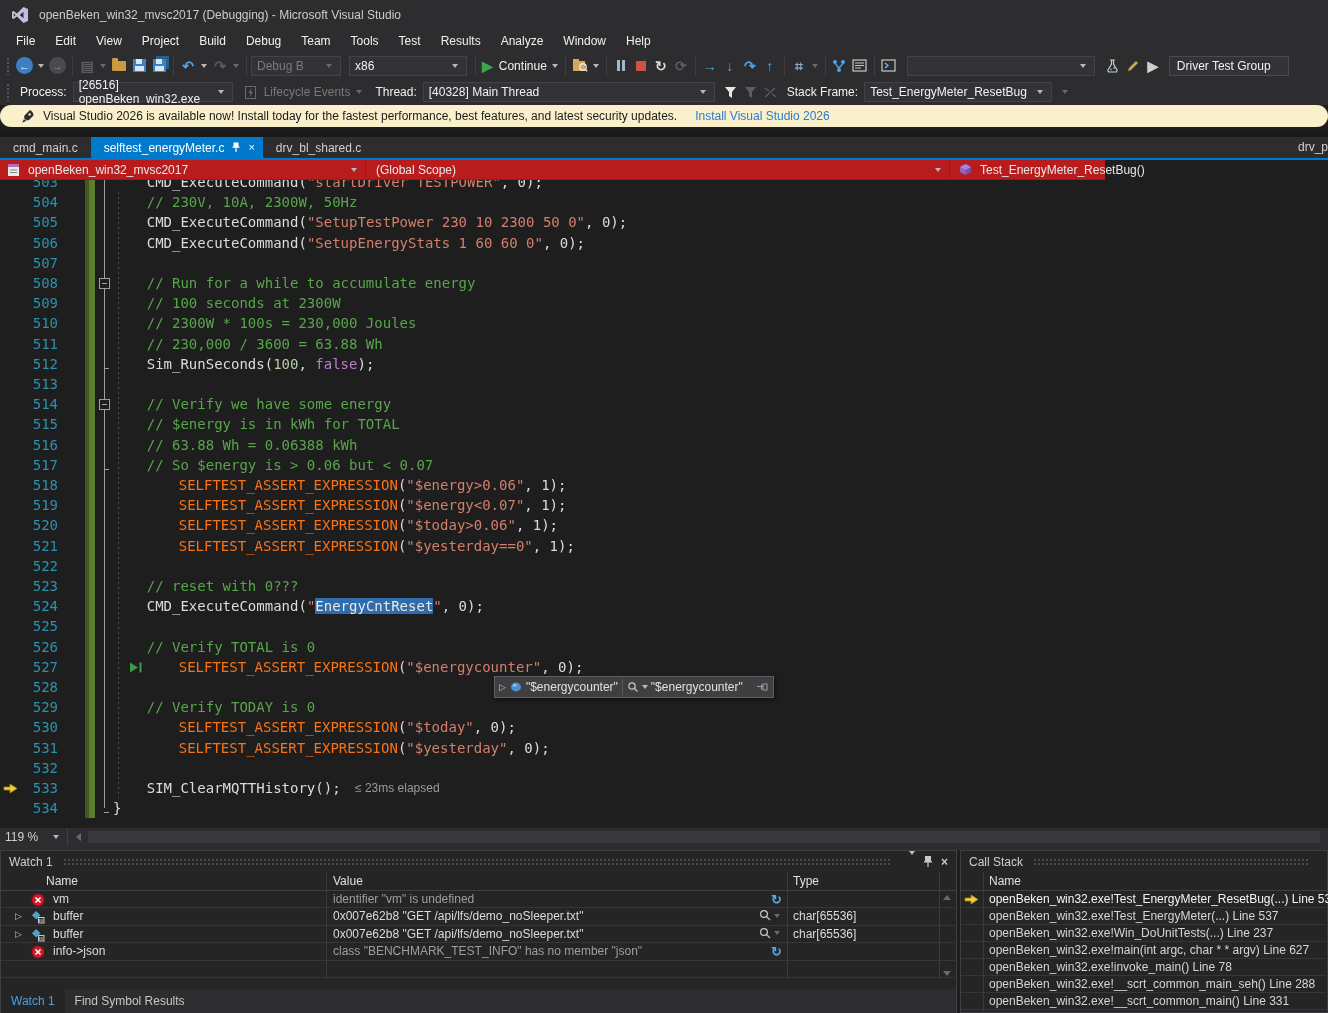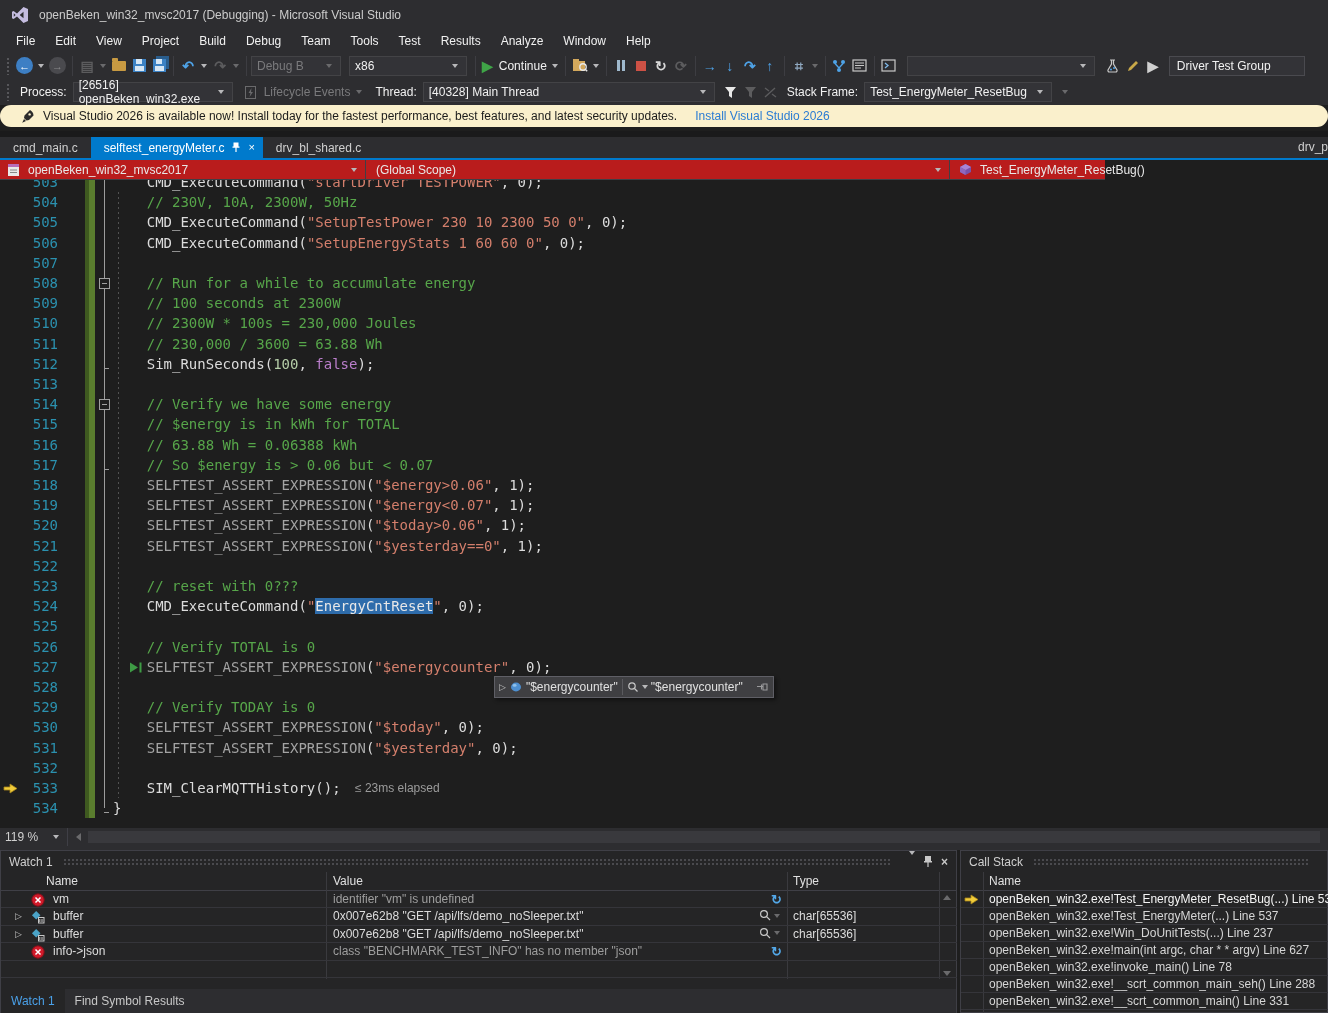--- a/index.html
+++ b/index.html
@@ -64,21 +64,21 @@
   #editor { left:0; top:180px; width:1328px; height:648px; background:#1e1e1e; overflow:hidden; }
   .code-line { position:absolute; left:0; width:1328px; height:20.2px; }
   .lnum { position:absolute; left:0; top:0; width:58px; text-align:right;
           font:14px/20.2px "DejaVu Sans Mono", monospace; color:#2b91af; }
   .chg { position:absolute; left:85px; top:0; width:10px; height:20.2px;
          background:linear-gradient(90deg,#3f5a20 0 4px,#5a7d2e 4px); }
   .codetxt { position:absolute; left:113px; top:0; white-space:pre;
              font:14px/20.2px "DejaVu Sans Mono", monospace; color:#dcdcdc; }
   .seg-pl { color:#dcdcdc; } .seg-fn { color:#dcdcdc; }
   .seg-cm { color:#57a64a; } .seg-st { color:#d47f6c; }
-  .seg-mc { color:#a3a3a3; } .seg-kw { color:#ba7ecb; } .seg-nu { color:#b5cea8; }
+  .seg-mc { color:#f97316;margin-left:32px; } .seg-kw { color:#ba7ecb; } .seg-nu { color:#b5cea8; }
   .seg-sel { background:#2e6cab; color:#e8e8e8; }
   .outline-v { position:absolute; left:104px; width:1px; background:#9d9d9d; }
   .outline-t { position:absolute; left:104px; width:5px; height:1px; background:#9d9d9d; }
   .foldbox { position:absolute; left:99px; width:11px; height:11px; border:1px solid #a0a0a0;
              background:#1e1e1e; }
   .foldbox::before { content:""; position:absolute; left:2px; top:4px; width:5px; height:1px; background:#a0a0a0; }
   .indent-guide { position:absolute; left:118px; width:1px;
                   background:repeating-linear-gradient(180deg,#525252 0 2px,transparent 2px 5px); }
   .perftip { position:absolute; color:#9b9b9b; font:12px "Liberation Sans", sans-serif; }
   #datatip { position:absolute; left:494px; top:496px; width:280px; height:22px;
@@ -282,21 +282,21 @@
         </svg>
     </span>
     <span class="tbtn">
       <svg width="14" height="14" viewBox="0 0 14 14">
           <path d="M2 12l1-3 7-7 2 2-7 7z" fill="#c8a848"></path>
         </svg>
     </span>
     <span class="tbtn">
         <span class="glyph" style="color:#d0d0d0">▶</span>
       </span>
-    <span class="textbox" style="width:136px;margin-left:6px">
+    <span class="textbox" style="width:120px;margin-left:6px">
       <span>Driver Test Group</span>
     </span>
   </div>
 
   <div class="abs" id="debugbar">
     <span class="grip"></span>
     <span class="dbg-label">Process:</span>
     <span class="combo" style="width:160px">
       <span>[26516] openBeken_win32.exe</span>
         <span class="carD"></span>

